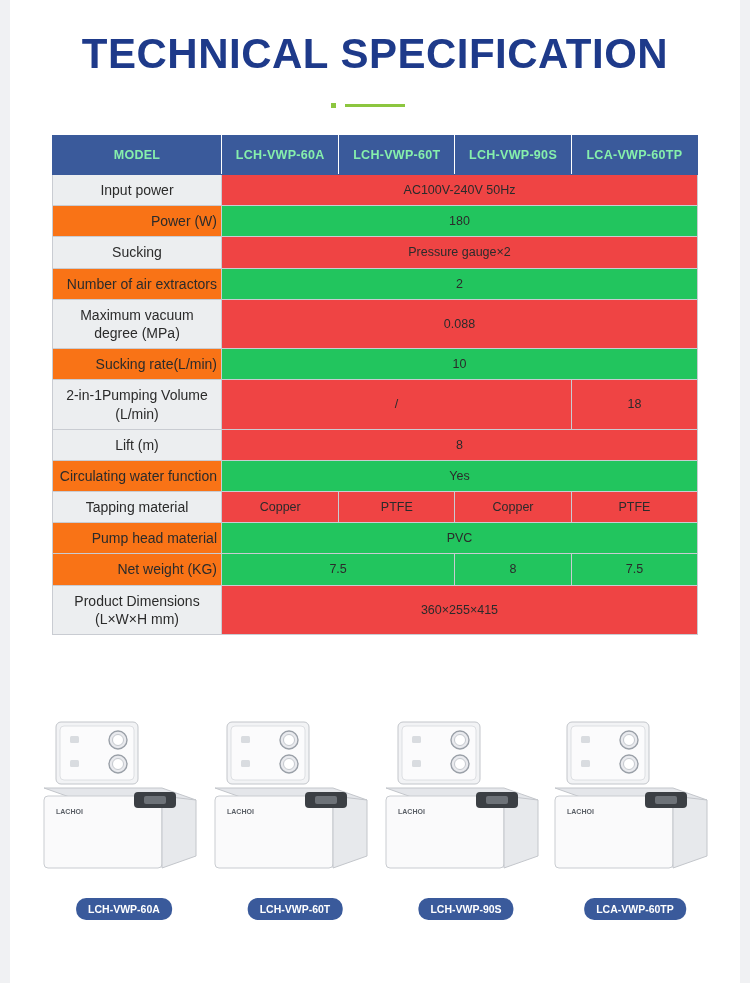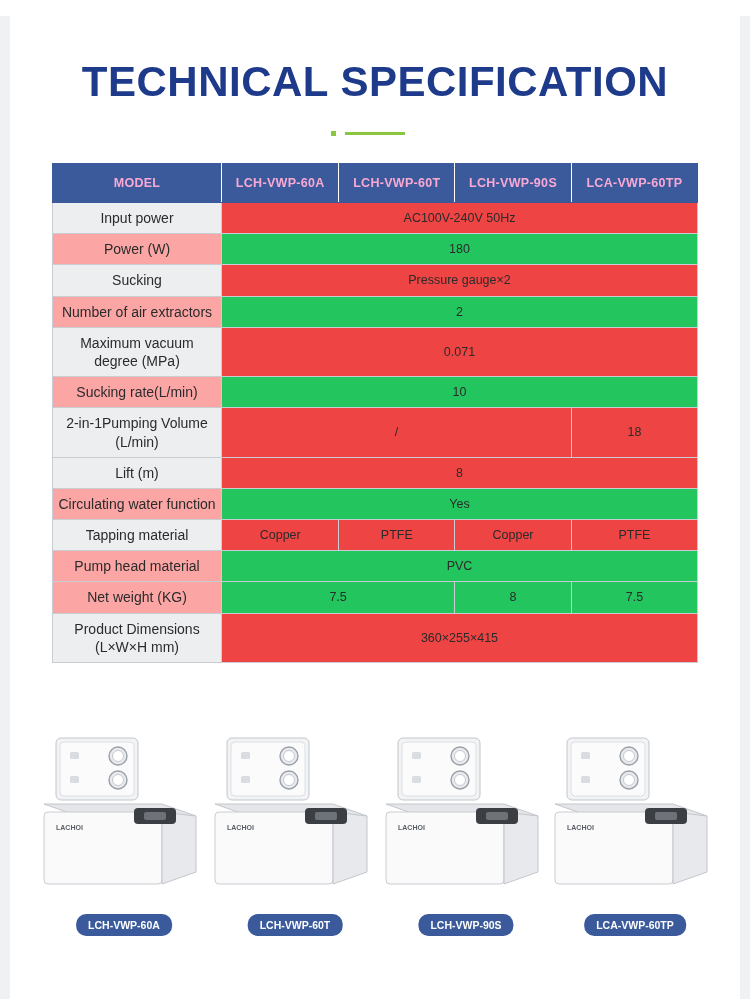--- a/index.html
+++ b/index.html
@@ -19,22 +19,22 @@
     width: 750px;
     height: 999px;
     background: #ffffff;
   }
   .title {
     text-align: center;
     font-size: 42px;
     font-weight: bold;
     letter-spacing: 0.5px;
     color: #1e3a8a;
-    margin: 16px;
-    padding-top: 42px;
+    margin: 0;
+    padding-top: 30px;
     font-family: "Liberation Sans", sans-serif;
   }
   .divider {
     width: 60px;
     height: 0;
     margin: 26px auto 0 auto;
     border-top: 3px solid #8cc63f;
     position: relative;
   }
   .divider:before {
@@ -58,21 +58,21 @@
   }
   table.spec td, table.spec th {
     border: 1px solid #c9ccd2;
     text-align: center;
     vertical-align: middle;
     padding: 6px 4px;
     line-height: 1.3;
   }
   table.spec thead th {
     background: #3a5a9b;
-    color: #f9a8d4;
+    color: #86efac;
     font-size: 12.5px;
     font-weight: bold;
     letter-spacing: 0.3px;
     height: 26px;
     border: 1px solid #3a5a9b;
     border-right: 1px solid #ffffff;
     margin-top: 32px;
   }
   table.spec thead th:last-child {
     border-right: 1px solid #3a5a9b;
@@ -85,21 +85,22 @@
   tr.alt td {
     background: #22c55e;
   }
   tr.plain td {
     background: #ef4444;
   }
   tr.plain td.label-col, tr.alt td.label-col {
     background: inherit;
   }
   tr.alt td.label-col {
-    background: #fca5a5;
+    background: #f97316;
+    text-align: right;
   }
   tr.plain td.label-col {
     background: #eceef0;
   }
   .products {
     position: absolute;
     left: 0;
     top: 688px;
     width: 750px;
     height: 260px;
@@ -178,21 +179,21 @@
           <tr class="plain">
             <td class="label-col">Sucking</td>
             <td colspan="4">Pressure gauge×2</td>
           </tr>
           <tr class="alt">
             <td class="label-col">Number of air extractors</td>
             <td colspan="4">2</td>
           </tr>
           <tr class="plain">
             <td class="label-col">Maximum vacuum degree (MPa)</td>
-            <td colspan="4">0.071</td>
+            <td colspan="4">0.088</td>
           </tr>
           <tr class="alt">
             <td class="label-col">Sucking rate(L/min)</td>
             <td colspan="4">10</td>
           </tr>
           <tr class="plain">
             <td class="label-col">2-in-1Pumping Volume (L/min)</td>
             <td colspan="3">/</td>
             <td>18</td>
           </tr>

